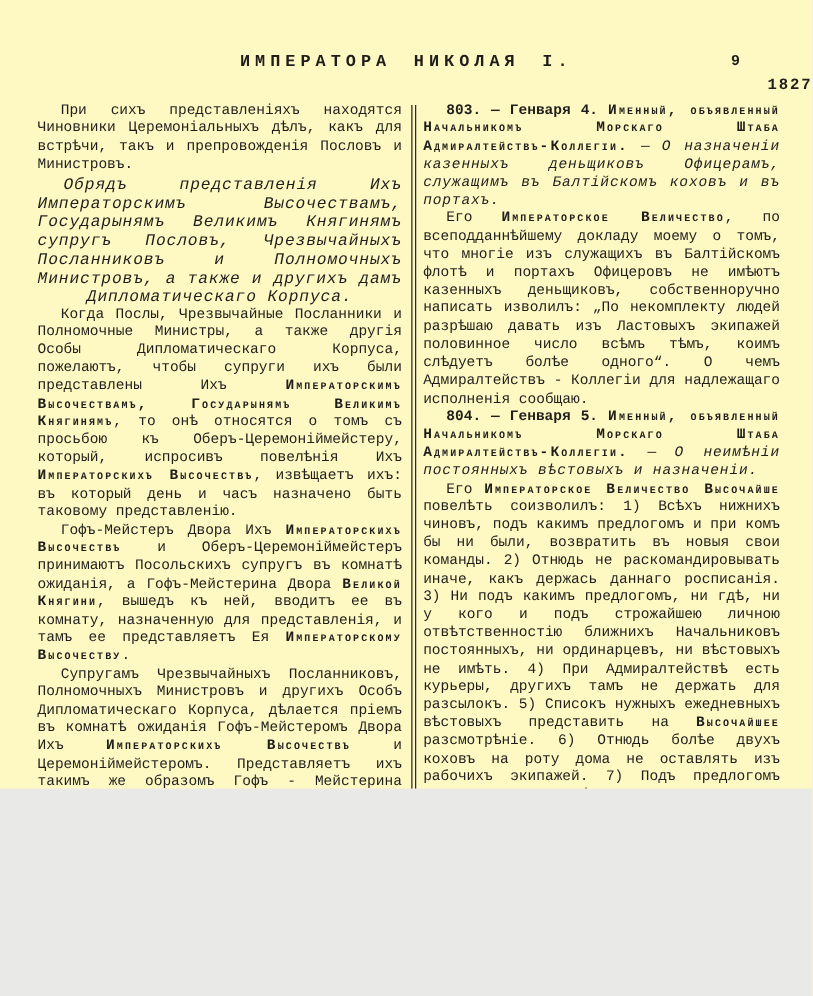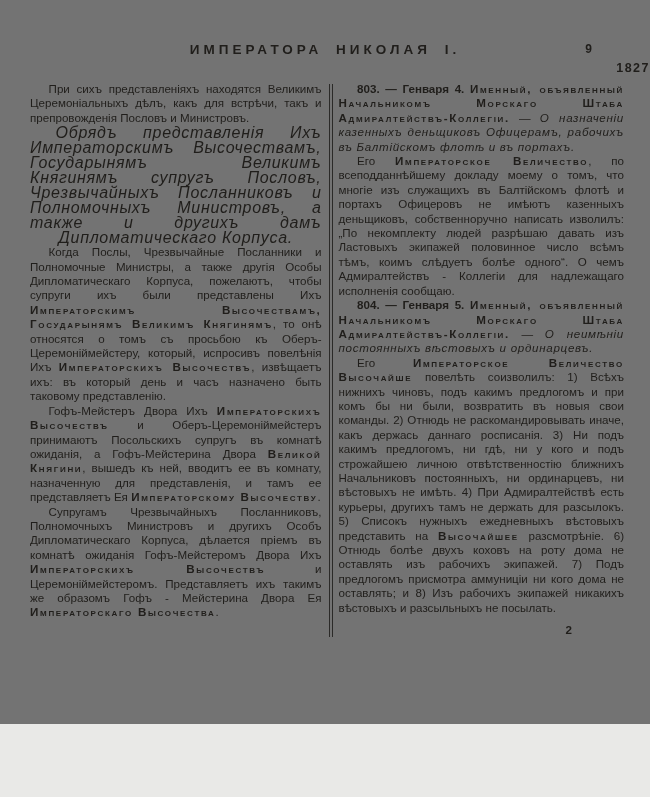--- a/index.html
+++ b/index.html
@@ -1,25 +1,25 @@
 <!DOCTYPE html>
 <html><head>
 <meta charset="utf-8">
 <style>
   html, body {
     margin: 0; padding: 0;
     background: #e9e9e7;
   }
   .page {
     position: relative;
-    width: 650px; height: 724px;
+    width: 650px; height: 631px;
     margin: 0 auto;
-    background: #737373;
+    background: #fef9c3;
     color: #201e1b;
-    font-family: Liberation Sans, sans-serif;
+    font-family: Liberation Mono, monospace;
     overflow: hidden;
   }
   .running-header {
     position: relative;
     padding-top: 40px;
     text-align: center;
   }
   .page-title {
     font-size: 13.5px;
     font-weight: 700;
@@ -58,21 +58,21 @@
   }
   .para {
     margin: 0;
     text-align: justify;
     text-indent: 1.6em;
   }
   .para.rubric {
     font-style: italic;
     letter-spacing: 2.1px;
     text-align-last: center;
-    font-size: 16px;
+    font-size: 13px;
     line-height: 15px;
   }
   .para.sig-left {
     text-align: left;
     text-indent: 0;
     padding-left: 52px;
     font-weight: 700;
     margin-top: 1px;
   }
   .para.sig-right {
@@ -96,28 +96,28 @@
 
 <div class="page">
   <div class="running-header">
     <span class="page-title">ИМПЕРАТОРА НИКОЛАЯ I.</span>
     <span class="page-number">9</span>
   </div>
   <div class="year-heading">1827</div>
 
   <div class="columns">
     <div class="col col-left" id="col-left">
-        <p class="para body"><span class="seg-n">При сихъ представленіяхъ находятся Великимъ Церемоніальныхъ дѣлъ, какъ для встрѣчи, такъ и препровожденія Пословъ и Министровъ.</span></p>
+        <p class="para body"><span class="seg-n">При сихъ представленіяхъ находятся Чиновники Церемоніальныхъ дѣлъ, какъ для встрѣчи, такъ и препровожденія Пословъ и Министровъ.</span></p>
         <p class="para rubric"><span class="seg-i">Обрядъ представленія Ихъ Императорскимъ Высочествамъ, Государынямъ Великимъ Княгинямъ супругъ Пословъ, Чрезвычайныхъ Посланниковъ и Полномочныхъ Министровъ, а также и другихъ дамъ Дипломатическаго Корпуса.</span></p>
         <p class="para body"><span class="seg-n">Когда Послы, Чрезвычайные Посланники и Полномочные Министры, а также другія Особы Дипломатическаго Корпуса, пожелаютъ, чтобы супруги ихъ были представлены Ихъ </span><span class="seg-sp">Императорскимъ Высочествамъ, Государынямъ Великимъ Княгинямъ</span><span class="seg-n">, то онѣ относятся о томъ съ просьбою къ Оберъ-Церемоніймейстеру, который, испросивъ повелѣнія Ихъ </span><span class="seg-sp">Императорскихъ Высочествъ</span><span class="seg-n">, извѣщаетъ ихъ: въ который день и часъ назначено быть таковому представленію.</span></p>
         <p class="para body"><span class="seg-n">Гофъ-Мейстеръ Двора Ихъ </span><span class="seg-sp">Императорскихъ Высочествъ</span><span class="seg-n"> и Оберъ-Церемоніймейстеръ принимаютъ Посольскихъ супругъ въ комнатѣ ожиданія, а Гофъ-Мейстерина Двора </span><span class="seg-sp">Великой Княгини</span><span class="seg-n">, вышедъ къ ней, вводитъ ее въ комнату, назначенную для представленія, и тамъ ее представляетъ Ея </span><span class="seg-sp">Императорскому Высочеству</span><span class="seg-n">.</span></p>
         <p class="para body"><span class="seg-n">Супругамъ Чрезвычайныхъ Посланниковъ, Полномочныхъ Министровъ и другихъ Особъ Дипломатическаго Корпуса, дѣлается пріемъ въ комнатѣ ожиданія Гофъ-Мейстеромъ Двора Ихъ </span><span class="seg-sp">Императорскихъ Высочествъ</span><span class="seg-n"> и Церемоніймейстеромъ. Представляетъ ихъ такимъ же образомъ Гофъ - Мейстерина Двора Ея </span><span class="seg-sp">Императорскаго Высочества</span><span class="seg-n">.</span></p>
       </div>
     <div class="divider"></div>
     <div class="col col-right" id="col-right">
-        <p class="para body"><span class="seg-b">803. — Генваря 4. </span><span class="seg-sp">Именный, объявленный Начальникомъ Морскаго Штаба Адмиралтействъ-Коллегіи.</span><span class="seg-n"> — </span><span class="seg-i">О назначеніи казенныхъ деньщиковъ Офицерамъ, рабочихъ въ Балтійскомъ флотѣ и въ портахъ.</span></p>
+        <p class="para body"><span class="seg-b">803. — Генваря 4. </span><span class="seg-sp">Именный, объявленный Начальникомъ Морскаго Штаба Адмиралтействъ-Коллегіи.</span><span class="seg-n"> — </span><span class="seg-i">О назначеніи казенныхъ деньщиковъ Офицерамъ, служащимъ въ Балтійскомъ коховъ и въ портахъ.</span></p>
         <p class="para body"><span class="seg-n">Его </span><span class="seg-sp">Императорское Величество</span><span class="seg-n">, по всеподданнѣйшему докладу моему о томъ, что многіе изъ служащихъ въ Балтійскомъ флотѣ и портахъ Офицеровъ не имѣютъ казенныхъ деньщиковъ, собственноручно написать изволилъ: „По некомплекту людей разрѣшаю давать изъ Ластовыхъ экипажей половинное число всѣмъ тѣмъ, коимъ слѣдуетъ болѣе одного“. О чемъ Адмиралтействъ - Коллегіи для надлежащаго исполненія сообщаю.</span></p>
-        <p class="para body"><span class="seg-b">804. — Генваря 5. </span><span class="seg-sp">Именный, объявленный Начальникомъ Морскаго Штаба Адмиралтействъ-Коллегіи.</span><span class="seg-n"> — </span><span class="seg-i">О неимѣніи постоянныхъ вѣстовыхъ и ординарцевъ.</span></p>
+        <p class="para body"><span class="seg-b">804. — Генваря 5. </span><span class="seg-sp">Именный, объявленный Начальникомъ Морскаго Штаба Адмиралтействъ-Коллегіи.</span><span class="seg-n"> — </span><span class="seg-i">О неимѣніи постоянныхъ вѣстовыхъ и назначеніи.</span></p>
         <p class="para body"><span class="seg-n">Его </span><span class="seg-sp">Императорское Величество Высочайше</span><span class="seg-n"> повелѣть соизволилъ: 1) Всѣхъ нижнихъ чиновъ, подъ какимъ предлогомъ и при комъ бы ни были, возвратить въ новыя свои команды. 2) Отнюдь не раскомандировывать иначе, какъ держась даннаго росписанія. 3) Ни подъ какимъ предлогомъ, ни гдѣ, ни у кого и подъ строжайшею личною отвѣтственностію ближнихъ Начальниковъ постоянныхъ, ни ординарцевъ, ни вѣстовыхъ не имѣть. 4) При Адмиралтействѣ есть курьеры, другихъ тамъ не держать для разсылокъ. 5) Списокъ нужныхъ ежедневныхъ вѣстовыхъ представить на </span><span class="seg-sp">Высочайшее</span><span class="seg-n"> разсмотрѣніе. 6) Отнюдь болѣе двухъ коховъ на роту дома не оставлять изъ рабочихъ экипажей. 7) Подъ предлогомъ присмотра аммуниціи ни кого дома не оставлять; и 8) Изъ рабочихъ экипажей никакихъ вѣстовыхъ и разсыльныхъ не посылать.</span></p>
         <p class="para sig-right"><span class="seg-b">2</span></p>
       </div>
   </div>
 </div>
 
 </body></html>

